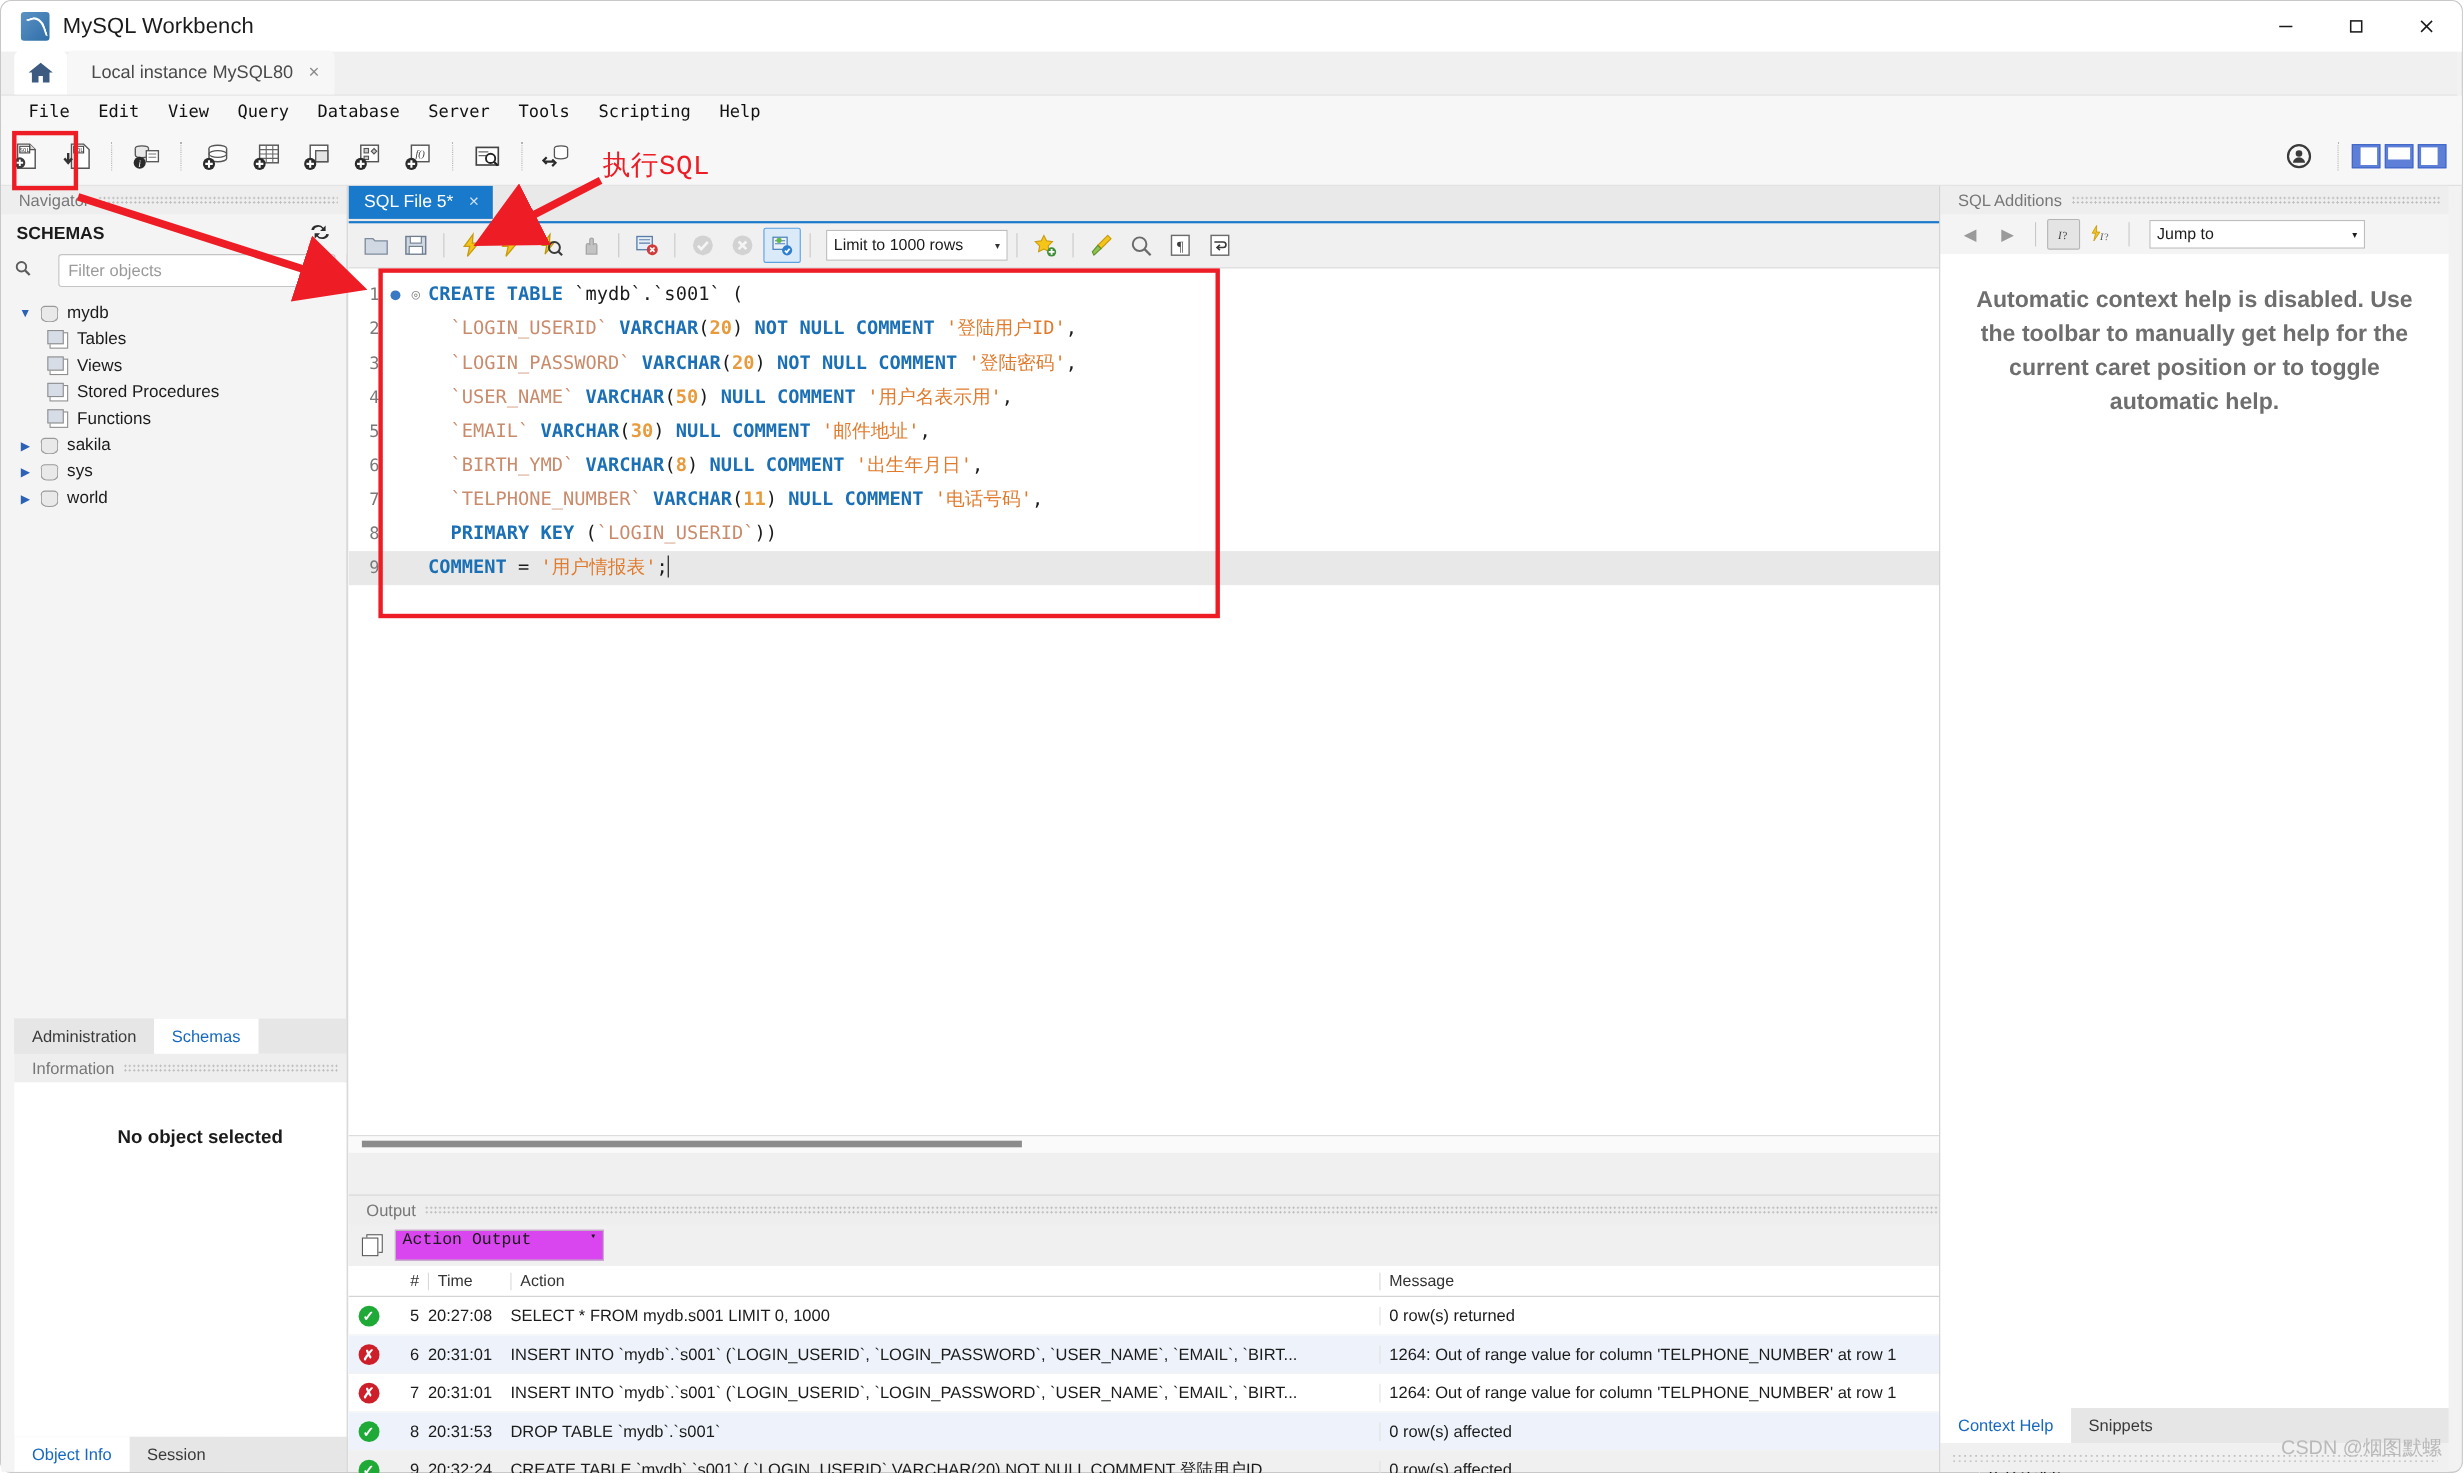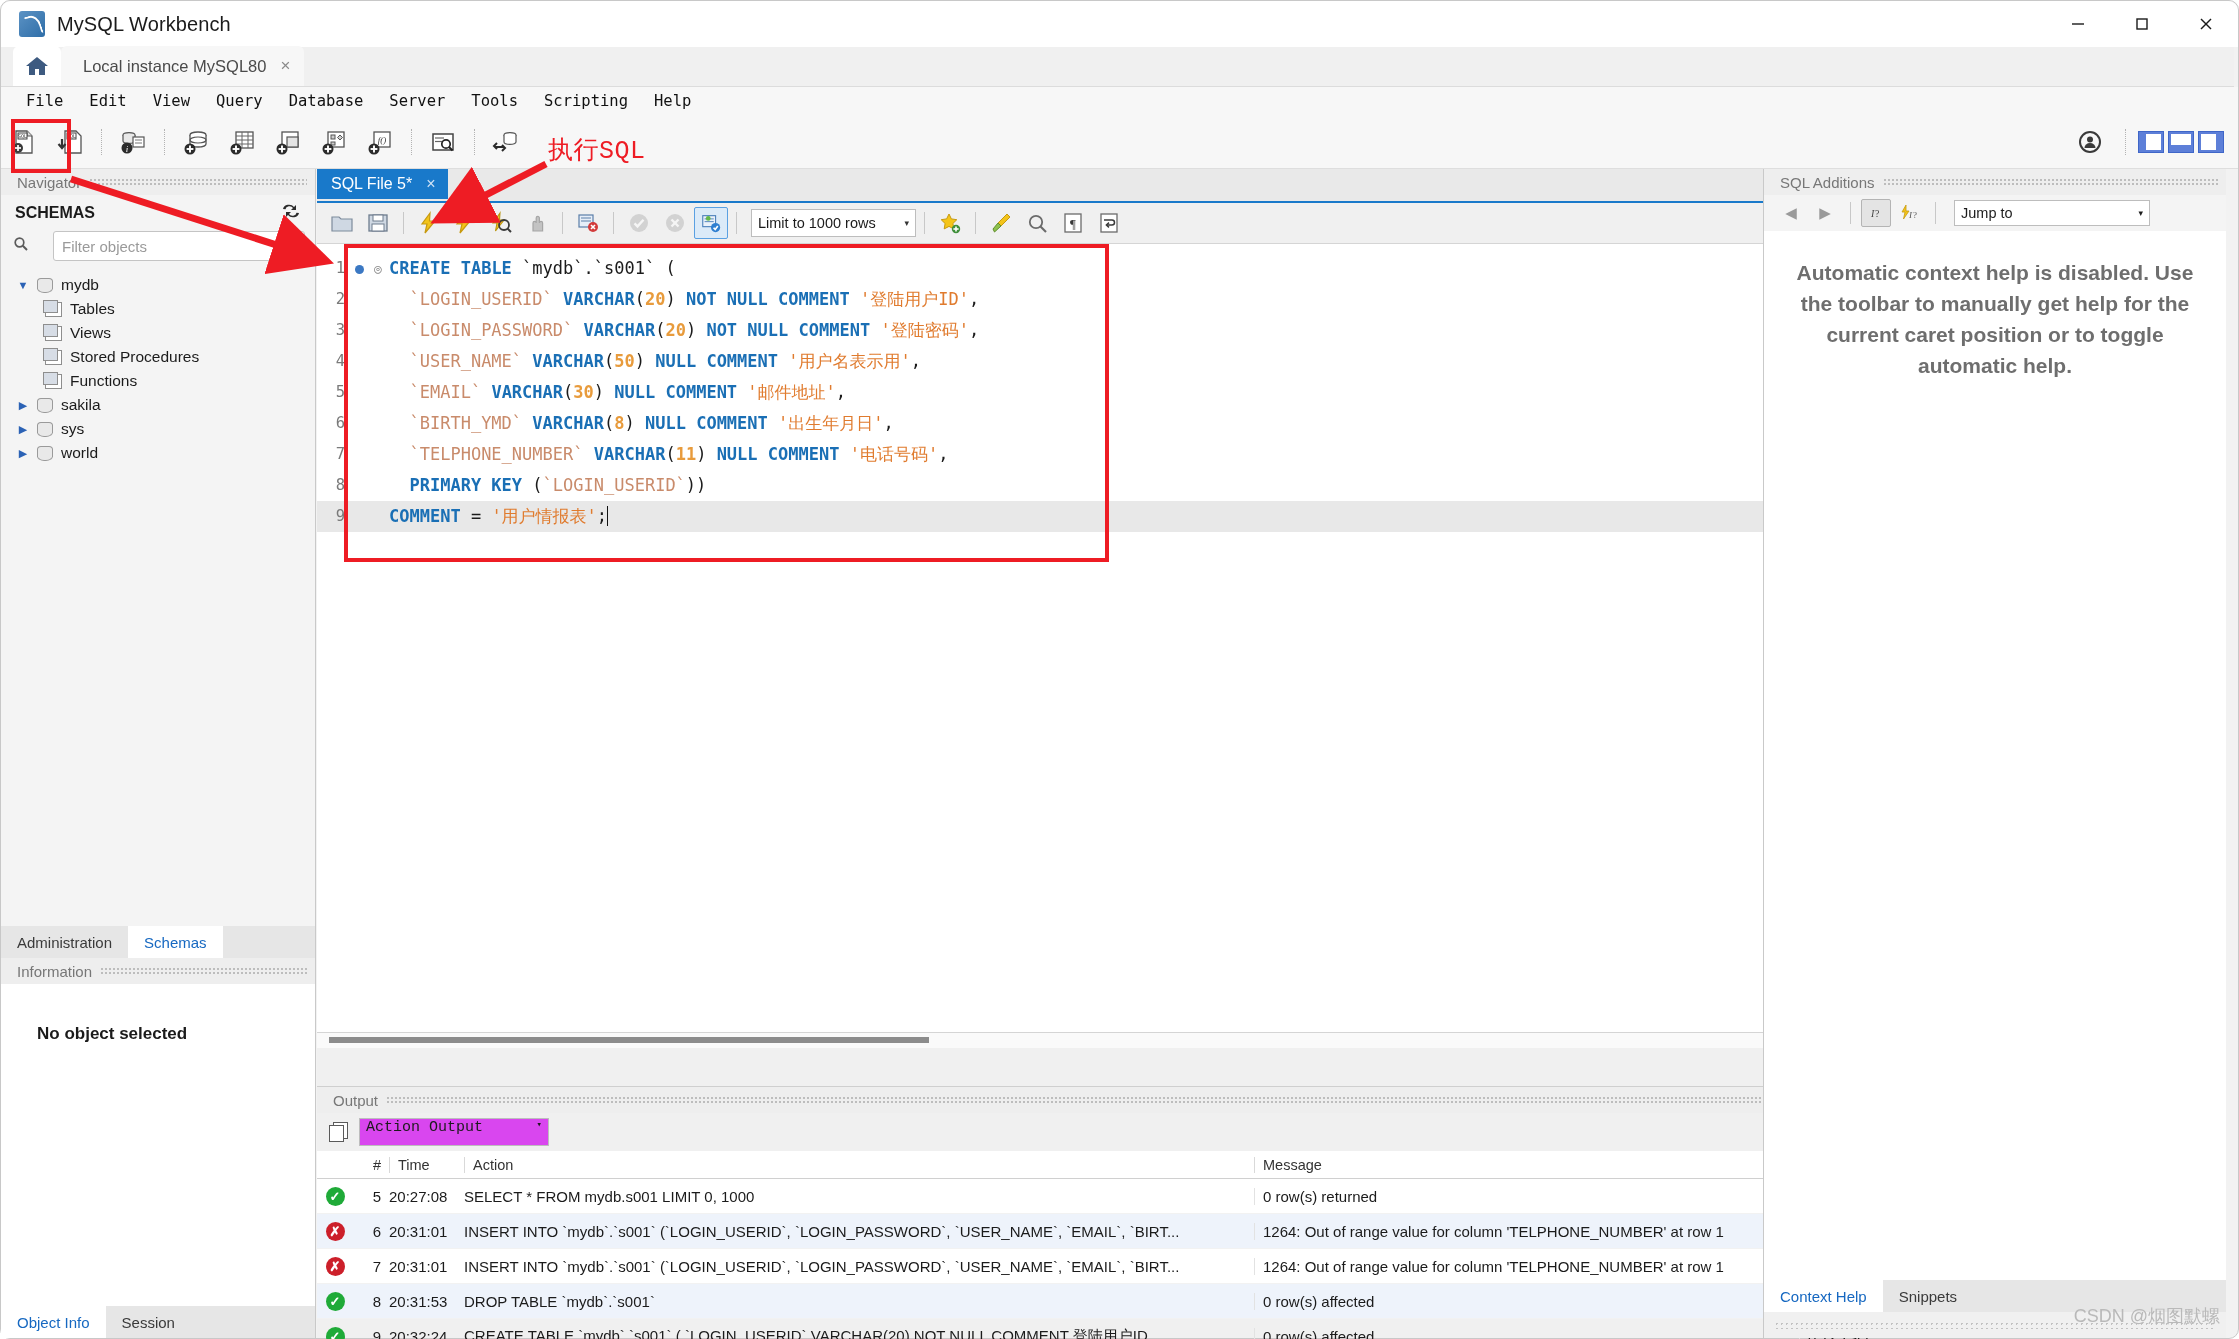--- a/index.html
+++ b/index.html
@@ -134,21 +134,21 @@
   .db-ico::after { top: 3px; height: 11px; border-radius: 0 0 45% 45%/0 0 40% 40%; border-top: none; }
   .tbl-ico {
     width: 17px; height: 15px; position: relative; flex: none;
     background: #ffffff; border: 1px solid #8e8e8e;
   }
   .tbl-ico::before {
     content:""; position:absolute; left:-3px; top:-3px; width:13px; height:11px;
     background:#d7dde6; border:1px solid #8e8e8e;
   }
   .side-tabs {
-    position: absolute; left: 0; right: 0; bottom: 0;
+    position: absolute; left: 12px; right: 0; bottom: 0; text-align: center;
   }
   .tabrow { display: flex; background: #e6e6e6; height: 32px; align-items: stretch; }
   .tabbtn {
     padding: 0 16px; display: flex; align-items: center; font-size: 15px;
     color: #3a3a3a; background: #e6e6e6;
   }
   .tabbtn.active { background: #ffffff; color: #1668c1; }
   .infopane { background: #ffffff; height: 322px; position: relative; }
   .noobj { padding: 40px 0 0 36px; font-size: 17px; font-weight: bold; color: #1b1b1b; }
 

